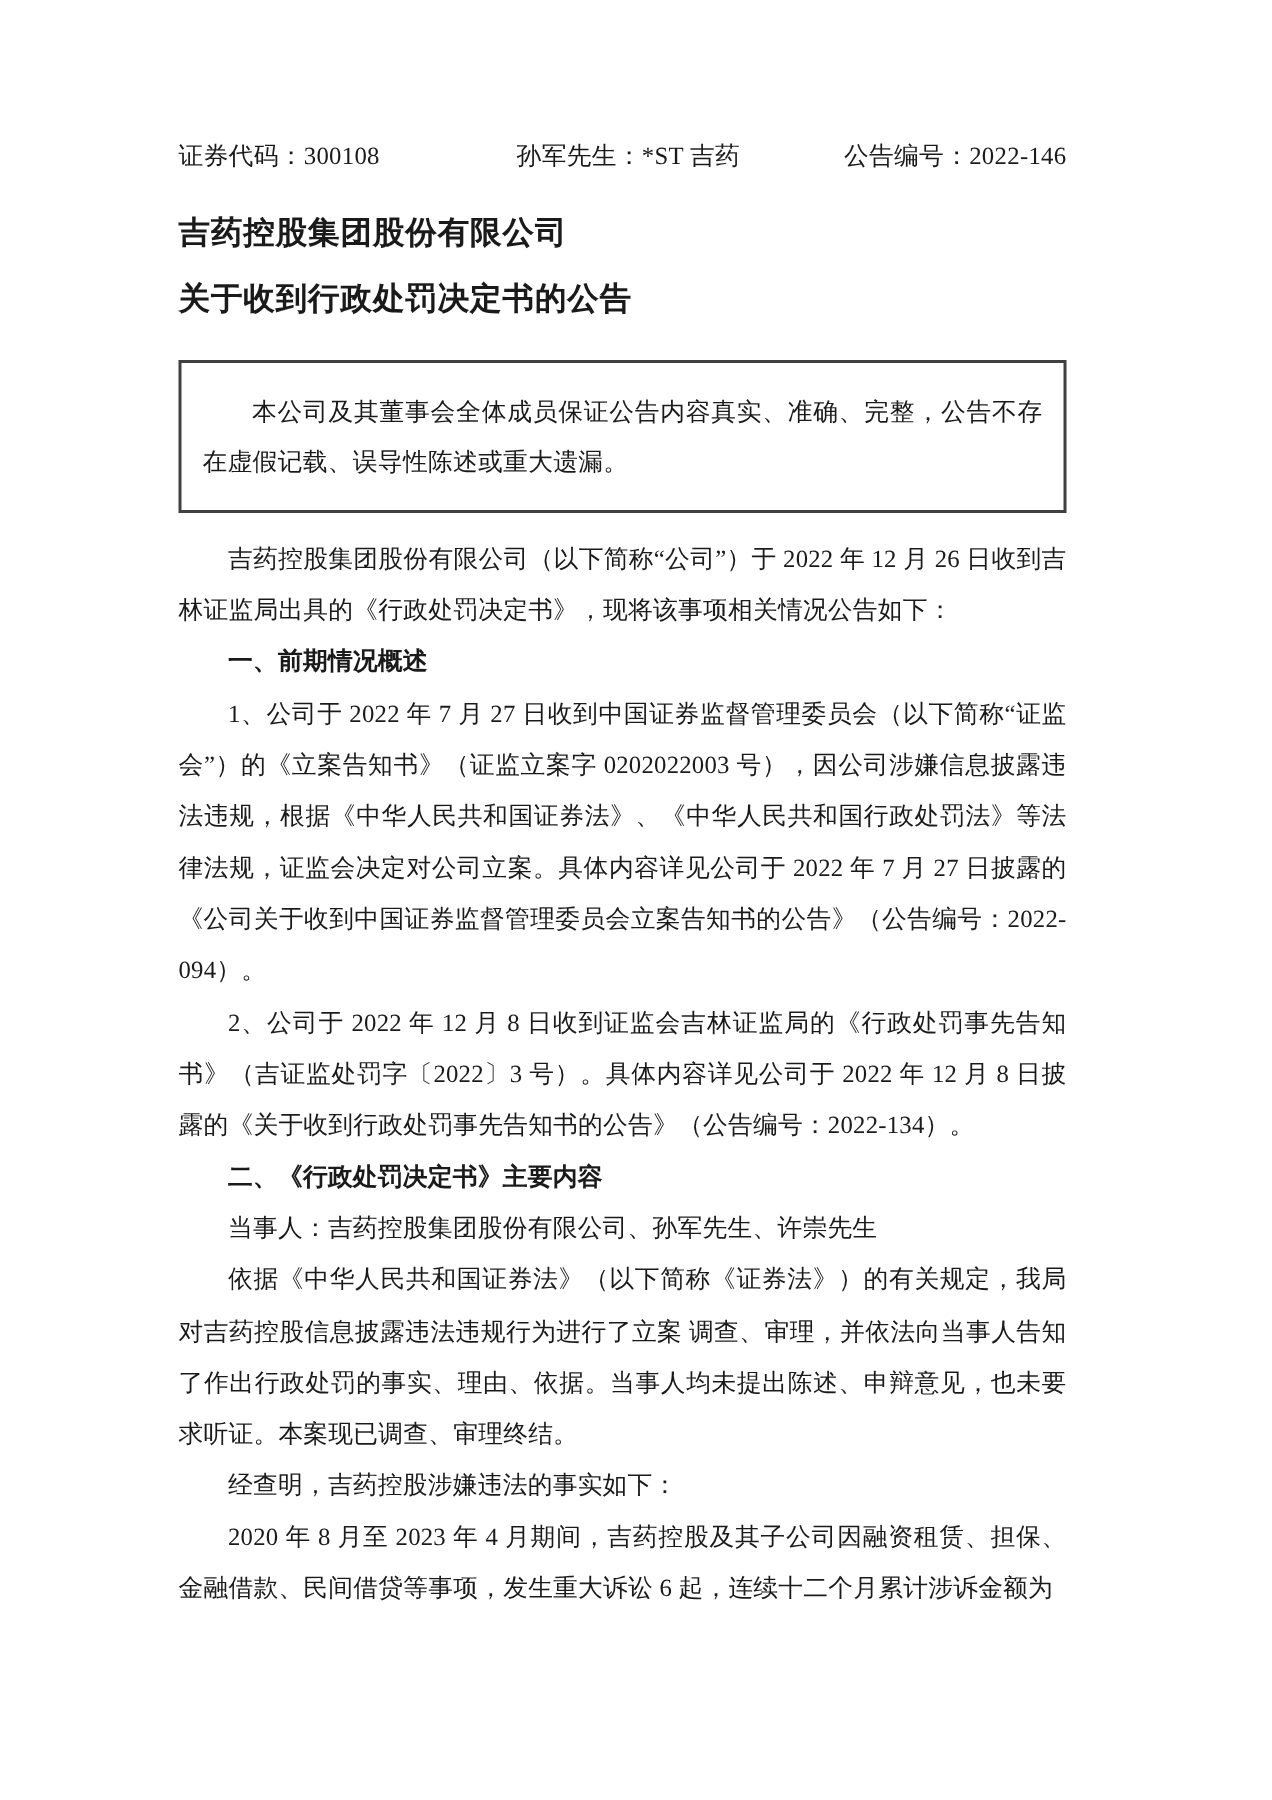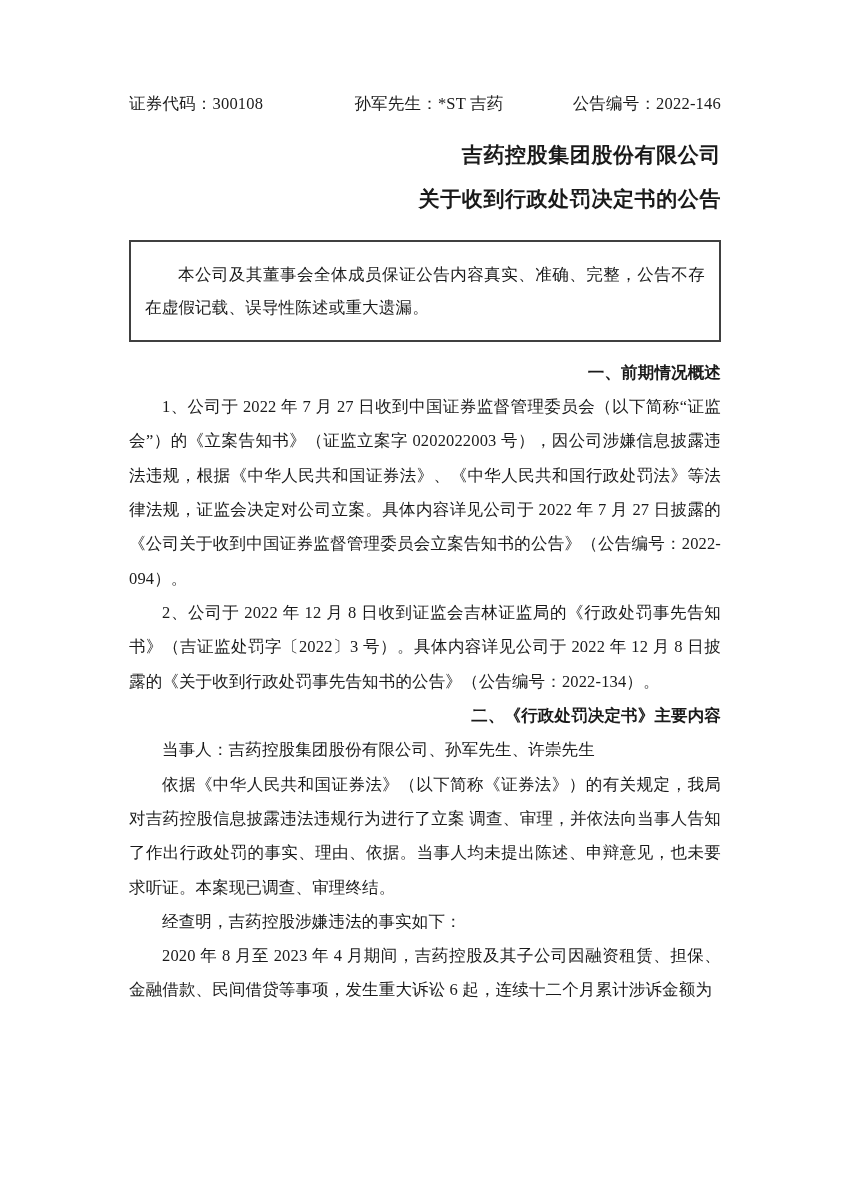--- a/index.html
+++ b/index.html
@@ -14,41 +14,41 @@
   .page {
     position: relative;
     width: 848px;
     height: 1200px;
     background: #ffffff;
     overflow: hidden;
     box-sizing: border-box;
   }
   .sheet {
     position: absolute;
-    left: 129px;
+    left: 119px;
     top: 92px;
     width: 592px;
   }
   
   .doc-header {
     display: flex;
     justify-content: space-between;
     align-items: baseline;
     font-size: 16.5px;
     line-height: 1.5;
     letter-spacing: 0.2px;
     white-space: nowrap;
   }
   .doc-header .hdr-cell { display: inline-block; }
   .doc-header .hdr-cell.mid { margin-left: 36px; }
   .doc-header .hdr-cell.right { margin-left: 14px; }
   
   .title-block { margin-top: 22px; }
   .doc-title {
-    text-align: right;
+    text-align: left;
     font-size: 21px;
     font-weight: bold;
     line-height: 1.55;
     letter-spacing: 0.6px;
   }
   .doc-title.second { margin-top: 12px; }
   
   .notice-box {
     margin-top: 24px;
     border: 2px solid #404040;
@@ -75,21 +75,20 @@
     text-indent: 2em;
     letter-spacing: 0.15px;
   }
   h3.section-heading {
     margin: 0;
     font-size: 16.5px;
     font-weight: bold;
     line-height: 2.08;
     text-indent: 2em;
     letter-spacing: 0.15px;
-    text-align: right;
   }
 </style>
 </head>
 <body>
 
 <div class="page">
   <div class="sheet">
 
     <div class="doc-header">
       <span class="hdr-cell left">证券代码：300108</span>
@@ -100,20 +99,21 @@
     <div class="title-block">
       <div class="doc-title">吉药控股集团股份有限公司</div>
       <div class="doc-title second">关于收到行政处罚决定书的公告</div>
     </div>
 
     <div class="notice-box">
       <p>本公司及其董事会全体成员保证公告内容真实、准确、完整，公告不存在虚假记载、误导性陈述或重大遗漏。</p>
     </div>
 
     <div class="body-block">
+      <p class="para">吉药控股集团股份有限公司（以下简称“公司”）于 2022 年 12 月 26 日收到吉林证监局出具的《行政处罚决定书》，现将该事项相关情况公告如下：</p>
 
       <h3 class="section-heading">一、前期情况概述</h3>
 
       <p class="para">1、公司于 2022 年 7 月 27 日收到中国证券监督管理委员会（以下简称“证监会”）的《立案告知书》（证监立案字 0202022003 号），因公司涉嫌信息披露违法违规，根据《中华人民共和国证券法》、《中华人民共和国行政处罚法》等法律法规，证监会决定对公司立案。具体内容详见公司于 2022 年 7 月 27 日披露的《公司关于收到中国证券监督管理委员会立案告知书的公告》（公告编号：2022-094）。</p>
 
       <p class="para">2、公司于 2022 年 12 月 8 日收到证监会吉林证监局的《行政处罚事先告知书》（吉证监处罚字〔2022〕3 号）。具体内容详见公司于 2022 年 12 月 8 日披露的《关于收到行政处罚事先告知书的公告》（公告编号：2022-134）。</p>
 
       <h3 class="section-heading">二、《行政处罚决定书》主要内容</h3>
 
       <p class="para">当事人：吉药控股集团股份有限公司、孙军先生、许崇先生</p>

